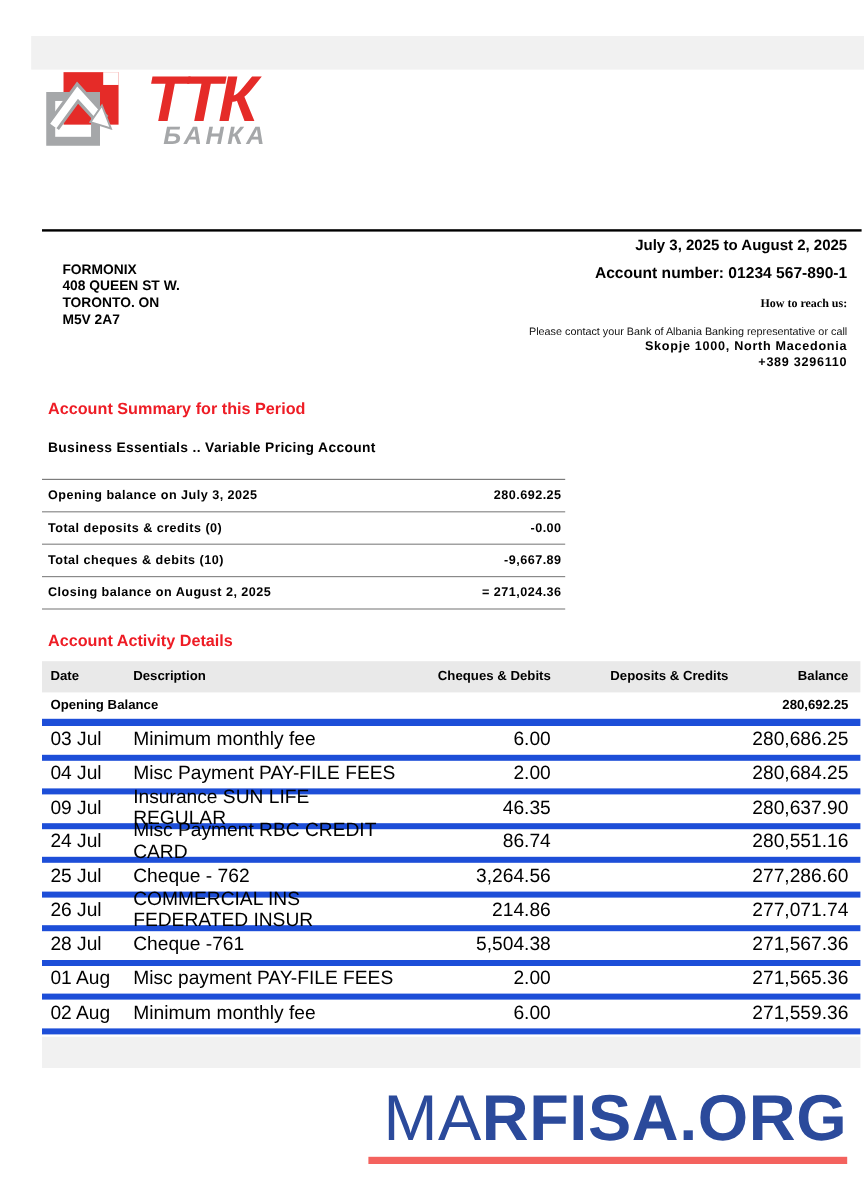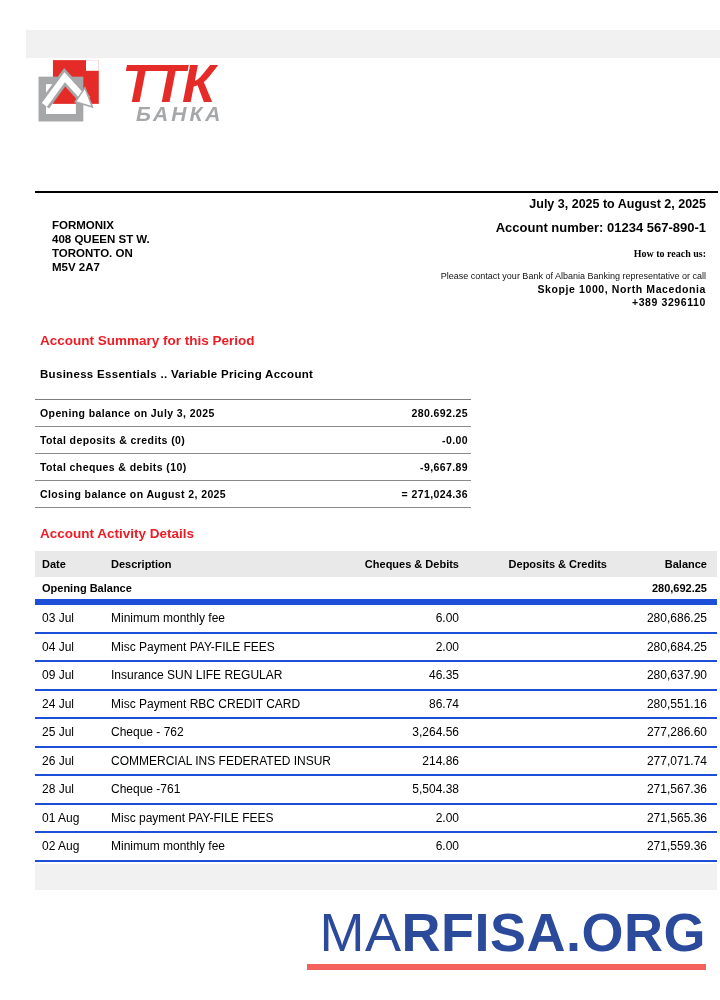--- a/index.html
+++ b/index.html
@@ -49,22 +49,22 @@
   .act-table { position:absolute; left:35px; right:3px; top:551px; }
   .act-head { display:flex; align-items:center; height:26px; background:#e9e9e9;
               font-size:11px; font-weight:bold; }
   .c-date { width:76px; padding-left:7px; }
   .c-desc { flex:1; }
   .c-debit { width:120px; text-align:right; }
   .c-credit { width:148px; text-align:right; }
   .c-bal { width:110px; text-align:right; padding-right:10px; }
   .act-open { display:flex; align-items:center; height:28px; font-size:11px; font-weight:bold;
               border-bottom:6px solid #1d4ed8; }
-  .act-row { display:flex; align-items:center; height:28.5px; font-size:12px;
-             border-bottom:2px solid #1d4ed8; }
+  .act-row { display:flex; align-items:center; height:28.5px; font-size:16px;
+             border-bottom:5px solid #1d4ed8; }
   .act-foot { height:26px; background:#f1f1f1; margin-top:2px; }
 
   
   .marfisa { position:absolute; right:14px; top:903px; text-align:right; }
   .marfisa .txt { font-size:54px; color:#2b4a9b; letter-spacing:0.5px; line-height:1.1; }
   .marfisa .w-light { font-weight:400; }
   .marfisa .w-bold { font-weight:700; }
   .marfisa .bar { height:6px; background:#f4625e; margin-top:2px; width:399px; margin-left:auto; }
 </style>
 </head>

